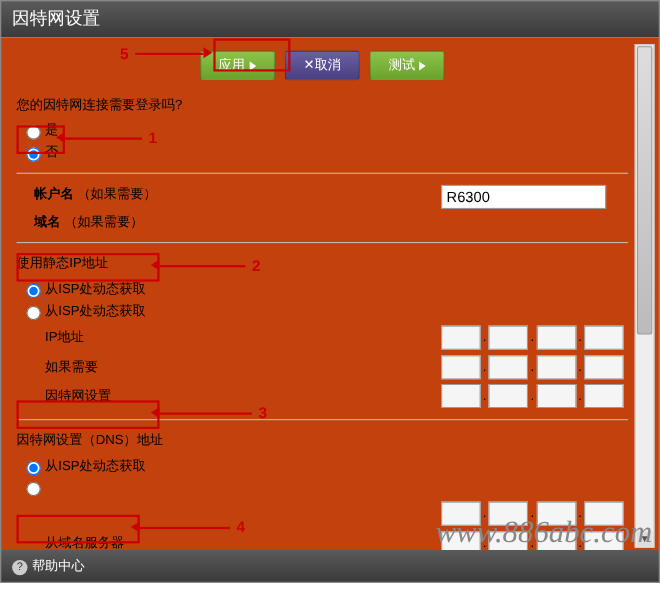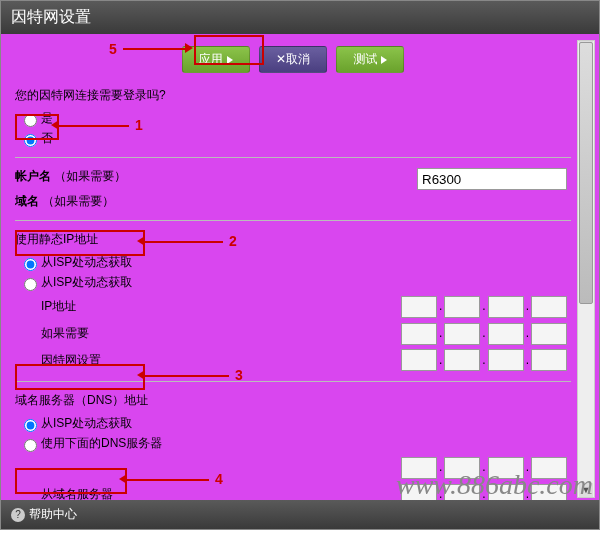--- a/index.html
+++ b/index.html
@@ -1,35 +1,35 @@
 <!DOCTYPE html>
 <html><head>
 <meta charset="utf-8">
 <style>
 body{margin:0;font-family:Arial,"Microsoft YaHei",sans-serif;font-size:12px;background:#fff}
 .window{width:598px;border:1px solid #888;position:relative}
 .titlebar{background:linear-gradient(#5a5a5a,#3a3a3a);color:#fff;padding:6px 10px;font-size:16px}
-.content{position:relative;padding:6px 0 0 0;background:#d946ef}
+.content{position:relative;padding:6px 0 0 0;background:#c2410c}
 .scroll-area{height:460px;overflow:hidden;position:relative;padding:0 28px 0 14px}
 .buttons-row{text-align:center;margin:6px 0 14px 0;position:relative}
 .btn{display:inline-block;padding:4px 16px;border-radius:3px;color:#fff;font-size:12px;margin:0 3px;vertical-align:middle;border:1px solid rgba(0,0,0,.2);cursor:pointer}
 .btn-green{background:linear-gradient(#8bc34a,#6aa22c)}
 .btn-purple{background:linear-gradient(#6a5fa0,#4a3f80)}
 .btn .tri{display:inline-block;width:0;height:0;border-top:4px solid transparent;border-bottom:4px solid transparent;border-left:6px solid #fff;margin-left:4px;vertical-align:middle}
 .section-title{font-weight:normal;margin:10px 0 6px 0}
 hr.sep{border:none;border-top:1px solid #bbb;margin:10px 0}
 .opt{margin:3px 0 3px 4px}
 .opt input[type=radio]{vertical-align:middle;margin-right:4px}
 .ip-group{float:right;margin-right:4px}
 .ip-box{width:30px;height:18px;border:1px solid #999;display:inline-block;vertical-align:middle;background:#f5f5f5}
 .ip-dot{display:inline-block;margin:0 2px}
 .ip-row{margin:4px 0;text-align:left;clear:both;overflow:hidden;line-height:22px}
 .ip-row .lbl{display:inline-block;margin-left:26px}
 .txt-input{width:140px;height:18px;border:1px solid #999;padding:1px 4px;float:right;margin-right:4px}
-.field-row{overflow:hidden;margin:3px 0}
+.field-row{overflow:hidden;margin:3px 16px}
 .footer{background:linear-gradient(#5a5a5a,#3a3a3a);color:#fff;padding:6px 10px;font-size:12px}
 .qmark{display:inline-block;width:14px;height:14px;border-radius:50%;background:#ccc;color:#333;text-align:center;line-height:14px;font-size:10px;margin-right:4px}
 .vscroll{position:absolute;right:4px;top:6px;width:16px;height:456px;background:#eee;border:1px solid #ccc}
 .vscroll .thumb{position:absolute;left:1px;right:1px;top:1px;height:260px;background:linear-gradient(#ddd,#bbb);border:1px solid #999;border-radius:2px}
 .vscroll .arrow{position:absolute;left:1px;right:1px;height:14px;background:#ddd;text-align:center;font-size:9px;line-height:14px;color:#555}
 .vscroll .arrow.up{top:0}
 .vscroll .arrow.down{bottom:0}
 .callout{position:absolute;color:#c00;font-weight:bold;font-size:14px;pointer-events:none}
 .arrow-line{position:absolute;height:0;border-top:2px solid #c00}
 .arrow-head{position:absolute;width:0;height:0;border-top:5px solid transparent;border-bottom:5px solid transparent}
@@ -104,26 +104,26 @@
       </div>
       <div class="ip-row">
         <span class="lbl">因特网设置</span>
         <span class="ip-group">
           <input class="ip-box" style=""><span class="ip-dot">.</span><input class="ip-box" style=""><span class="ip-dot">.</span><input class="ip-box" style=""><span class="ip-dot">.</span><input class="ip-box" style="">
         </span>
       </div>
 
       <hr class="sep">
 
-      <div class="section-title">域名服务器（DNS）地址</div>
+      <div class="section-title">因特网设置（DNS）地址</div>
       <div class="opt">
         <input type="radio" name="dns" checked="" style=""><span>从ISP处动态获取</span>
       </div>
       <div class="opt">
-        <input type="radio" name="dns" style=""><span>使用下面的DNS服务器</span>
+        <input type="radio" name="dns" style="">
       </div>
       <div class="ip-row">
         <span class="ip-group">
           <input class="ip-box" style=""><span class="ip-dot">.</span><input class="ip-box" style=""><span class="ip-dot">.</span><input class="ip-box" style=""><span class="ip-dot">.</span><input class="ip-box" style="">
         </span>
       </div>
       <div class="ip-row">
         <span class="lbl">从域名服务器</span>
         <span class="ip-group">
           <input class="ip-box" style=""><span class="ip-dot">.</span><input class="ip-box" style=""><span class="ip-dot">.</span><input class="ip-box" style=""><span class="ip-dot">.</span><input class="ip-box" style="">

